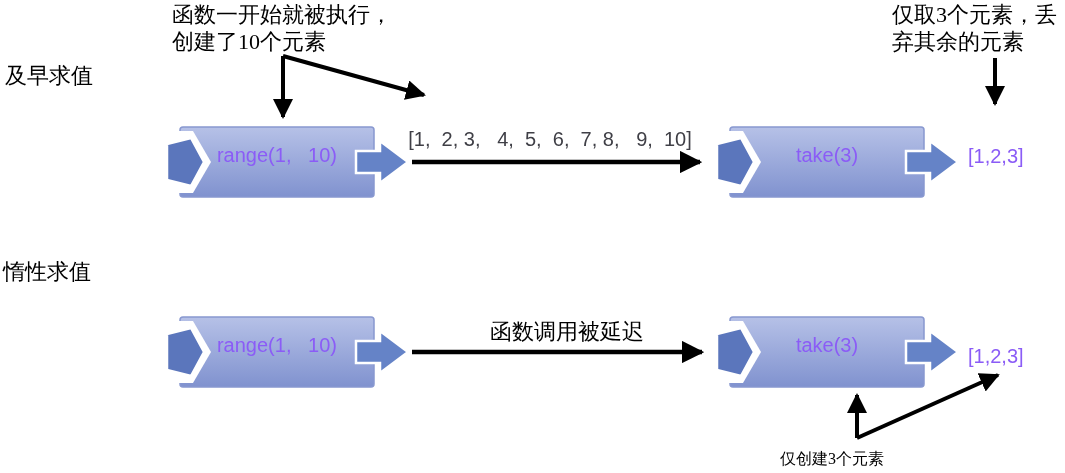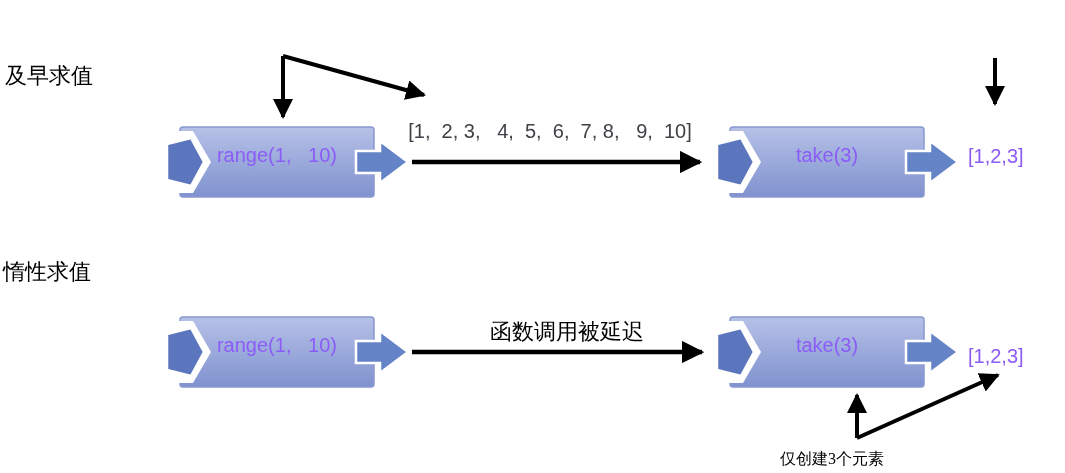--- a/index.html
+++ b/index.html
@@ -62,25 +62,33 @@
     <line x1="995" y1="58" x2="995" y2="104" stroke-width="4" marker-end="url(#ah)" stroke="#000000"></line>
     <line x1="412" y1="162" x2="700" y2="162" stroke-width="4.5" marker-end="url(#ah)" stroke="#000000"></line>
     <line x1="412" y1="352" x2="702" y2="352" stroke-width="4.5" marker-end="url(#ah)" stroke="#000000"></line>
     <line x1="857" y1="438" x2="857" y2="395" stroke-width="4" marker-end="url(#ah)" stroke="#000000"></line>
     <line x1="857" y1="438" x2="998" y2="375" stroke-width="4" marker-end="url(#ah)" stroke="#000000"></line>
   </svg>
 
   <div class="abs cjk row-label" style="left:3px;top:258px;">惰性求值</div>
   <div class="abs cjk row-label" style="left:5px;top:62px;">及早求值</div>
 
+  <div class="abs" style="left:172px;top:1px;">
+    <div class="cjk cjk-note">函数一开始就被执行，</div>
+    <div class="cjk cjk-note">创建了10个元素</div>
+  </div>
 
+  <div class="abs" style="left:892px;top:1px;">
+    <div class="cjk cjk-note">仅取3个元素，丢</div>
+    <div class="cjk cjk-note">弃其余的元素</div>
+  </div>
 
   <div class="abs cjk cjk-note" style="left:780px;top:445px;font-size:16px;">仅创建3个元素</div>
 
-  <div class="abs mono-list" style="left:400px;top:120px;width:300px;text-align:center;">[1,  2, 3,   4,  5,  6,  7, 8,   9,  10]</div>
+  <div class="abs mono-list" style="left:400px;top:128px;width:300px;text-align:center;">[1,  2, 3,   4,  5,  6,  7, 8,   9,  10]</div>
   <div class="abs box-label" style="left:180px;top:127px;">range(1,   10)</div>
   <div class="abs box-label" style="left:730px;top:127px;">take(3)</div>
   <div class="abs result-text" style="left:968px;top:145px;">[1,2,3]</div>
 
   <div class="abs cjk cjk-note" style="left:474px;top:318px;width:170px;text-align:right;">函数调用被延迟</div>
   <div class="abs box-label" style="left:180px;top:317px;">range(1,   10)</div>
   <div class="abs box-label" style="left:730px;top:317px;">take(3)</div>
   <div class="abs result-text" style="left:968px;top:345px;">[1,2,3]</div>
 
 </div>

